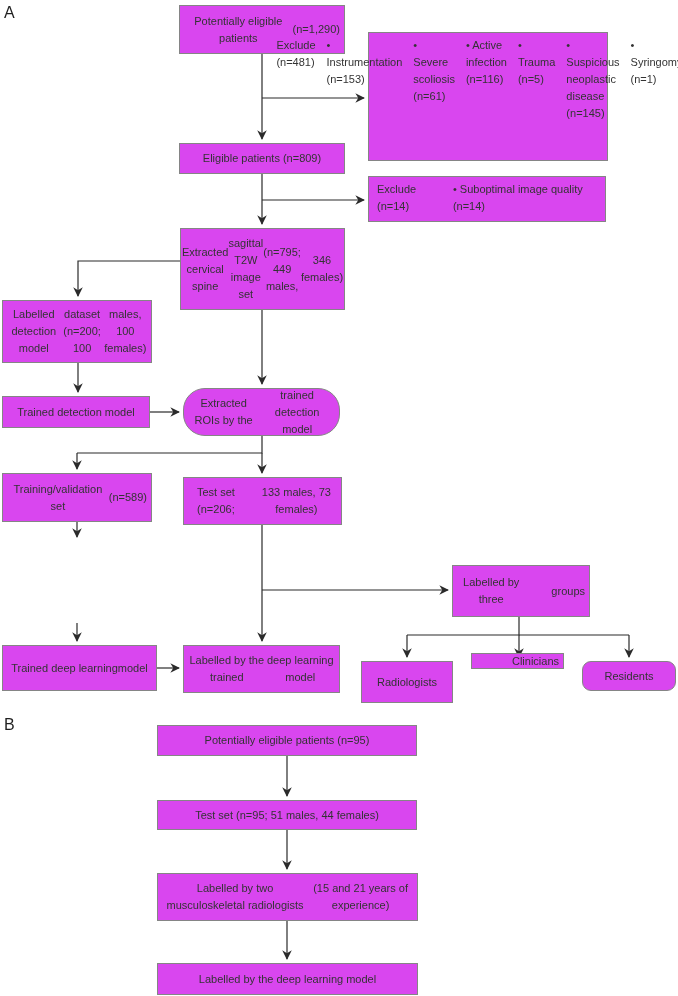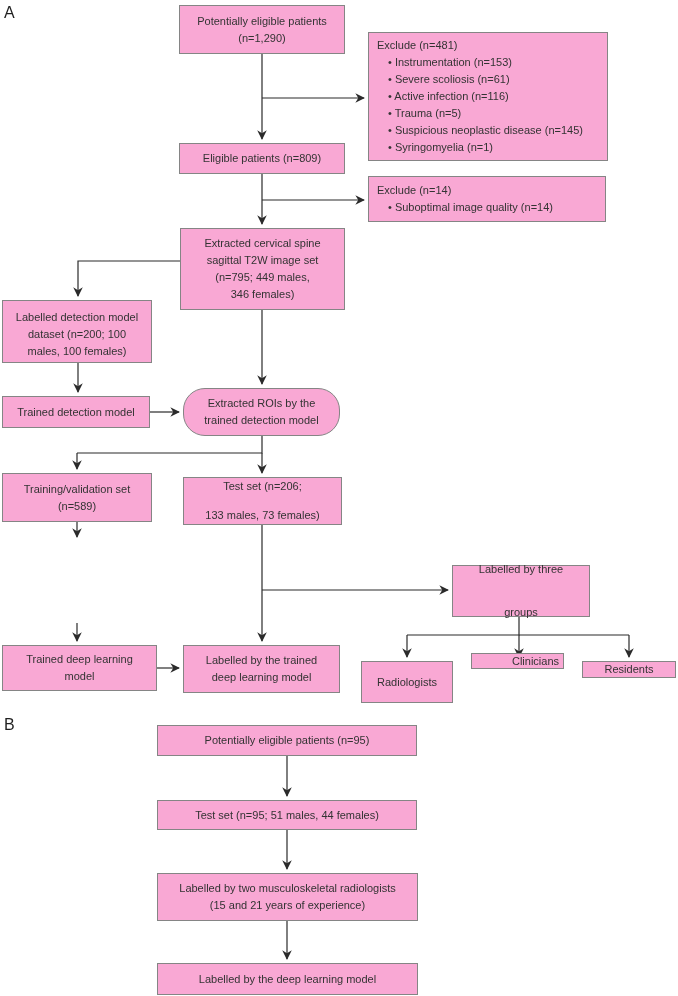--- a/index.html
+++ b/index.html
@@ -14,23 +14,23 @@
   .panel-label{
     position:absolute;
     font-size:16px;
     color:#1f1f1f;
     letter-spacing:.5px;
   }
   .node{
     position:absolute;
     box-sizing:border-box;
     border:1px solid #858585;
-    background:#f9a8d4;
+    background:#d946ef;
     display:flex;
-    flex-direction:column;
+    flex-direction:row;
     justify-content:center;
     align-items:center;
     text-align:center;
     font-size:11px;
     line-height:17px;
     color:#333333;
     padding:2px 4px;
   }
   .node--left{
     justify-content:center;
@@ -163,21 +163,21 @@
   </div>
 
   <div class="node" style="left:361px;top:661px;width:92px;height:42px;">
     <div>Radiologists</div>
   </div>
 
   <div class="node" style="left:471px;top:653px;width:93px;height:16px;padding-left:40px;">
     <div>Clinicians</div>
   </div>
 
-  <div class="node" style="left:582px;top:661px;width:94px;height:17px;">
+  <div class="node" style="left:582px;top:661px;width:94px;height:30px;border-radius:9px;">
     <div>Residents</div>
   </div>
 
   <div class="node" style="left:157px;top:725px;width:260px;height:31px;">
     <div>Potentially eligible patients (n=95)</div>
   </div>
 
   <div class="node" style="left:157px;top:800px;width:260px;height:30px;">
     <div>Test set (n=95; 51 males, 44 females)</div>
   </div>

